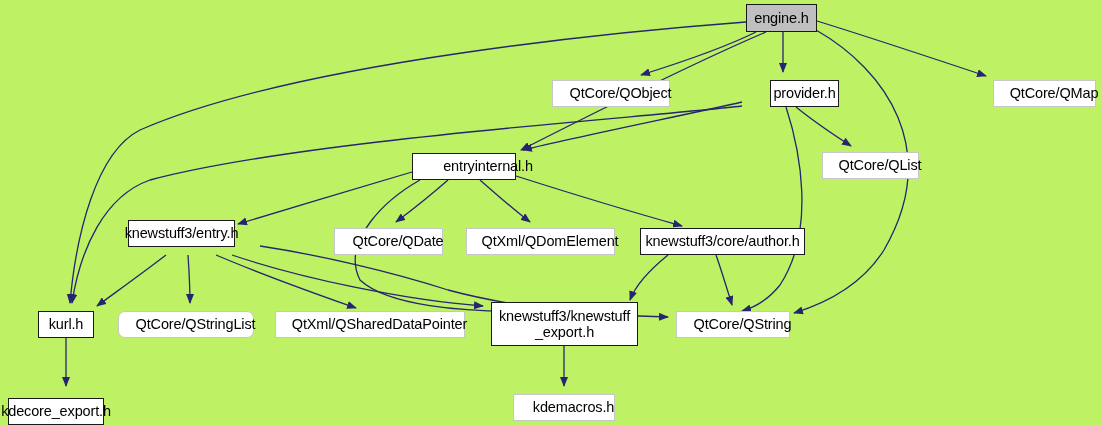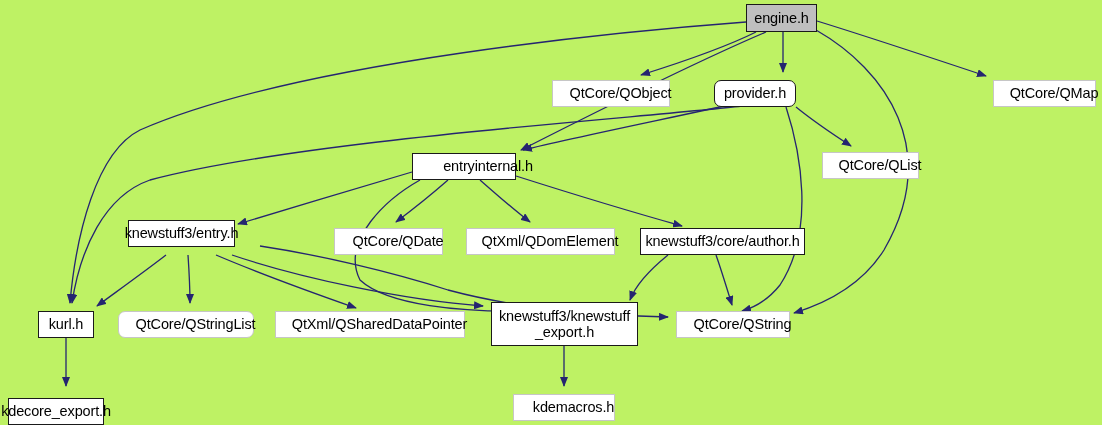--- a/index.html
+++ b/index.html
@@ -90,21 +90,21 @@
       <path d="M716,255 C722,272 728,292 732,305"></path>
       <path d="M668,255 C652,268 636,284 630,300"></path>
 
       <path d="M66,338 L66,386"></path>
       <path d="M564,346 L564,386"></path>
     </g>
   </svg>
 
   <div class="node current" style="left:746px;top:4px;width:71px;height:28px;">engine.h</div>
   <div class="node external" style="left:552px;top:80px;width:118px;height:27px;">QtCore/QObject</div>
-  <div class="node internal" style="left:714px;top:80px;width:82px;height:27px;border-radius:7px;">provider.h</div>
+  <div class="node internal" style="left:770px;top:80px;width:69px;height:27px;">provider.h</div>
   <div class="node external" style="left:993px;top:80px;width:103px;height:27px;text-align:right;">QtCore/QMap</div>
   <div class="node external" style="left:822px;top:152px;width:97px;height:27px;">QtCore/QList</div>
   <div class="node internal" style="left:412px;top:153px;width:104px;height:27px;padding-left:48px;">entryinternal.h</div>
   <div class="node internal" style="left:128px;top:220px;width:107px;height:27px;">knewstuff3/entry.h</div>
   <div class="node external" style="left:334px;top:228px;width:109px;height:27px;">QtCore/QDate</div>
   <div class="node external" style="left:466px;top:228px;width:149px;height:27px;">QtXml/QDomElement</div>
   <div class="node internal" style="left:640px;top:228px;width:165px;height:27px;">knewstuff3/core/author.h</div>
   <div class="node internal" style="left:38px;top:311px;width:56px;height:27px;">kurl.h</div>
   <div class="node external" style="left:118px;top:311px;width:136px;height:27px;border-radius:7px;">QtCore/QStringList</div>
   <div class="node external" style="left:275px;top:311px;width:190px;height:27px;">QtXml/QSharedDataPointer</div>

